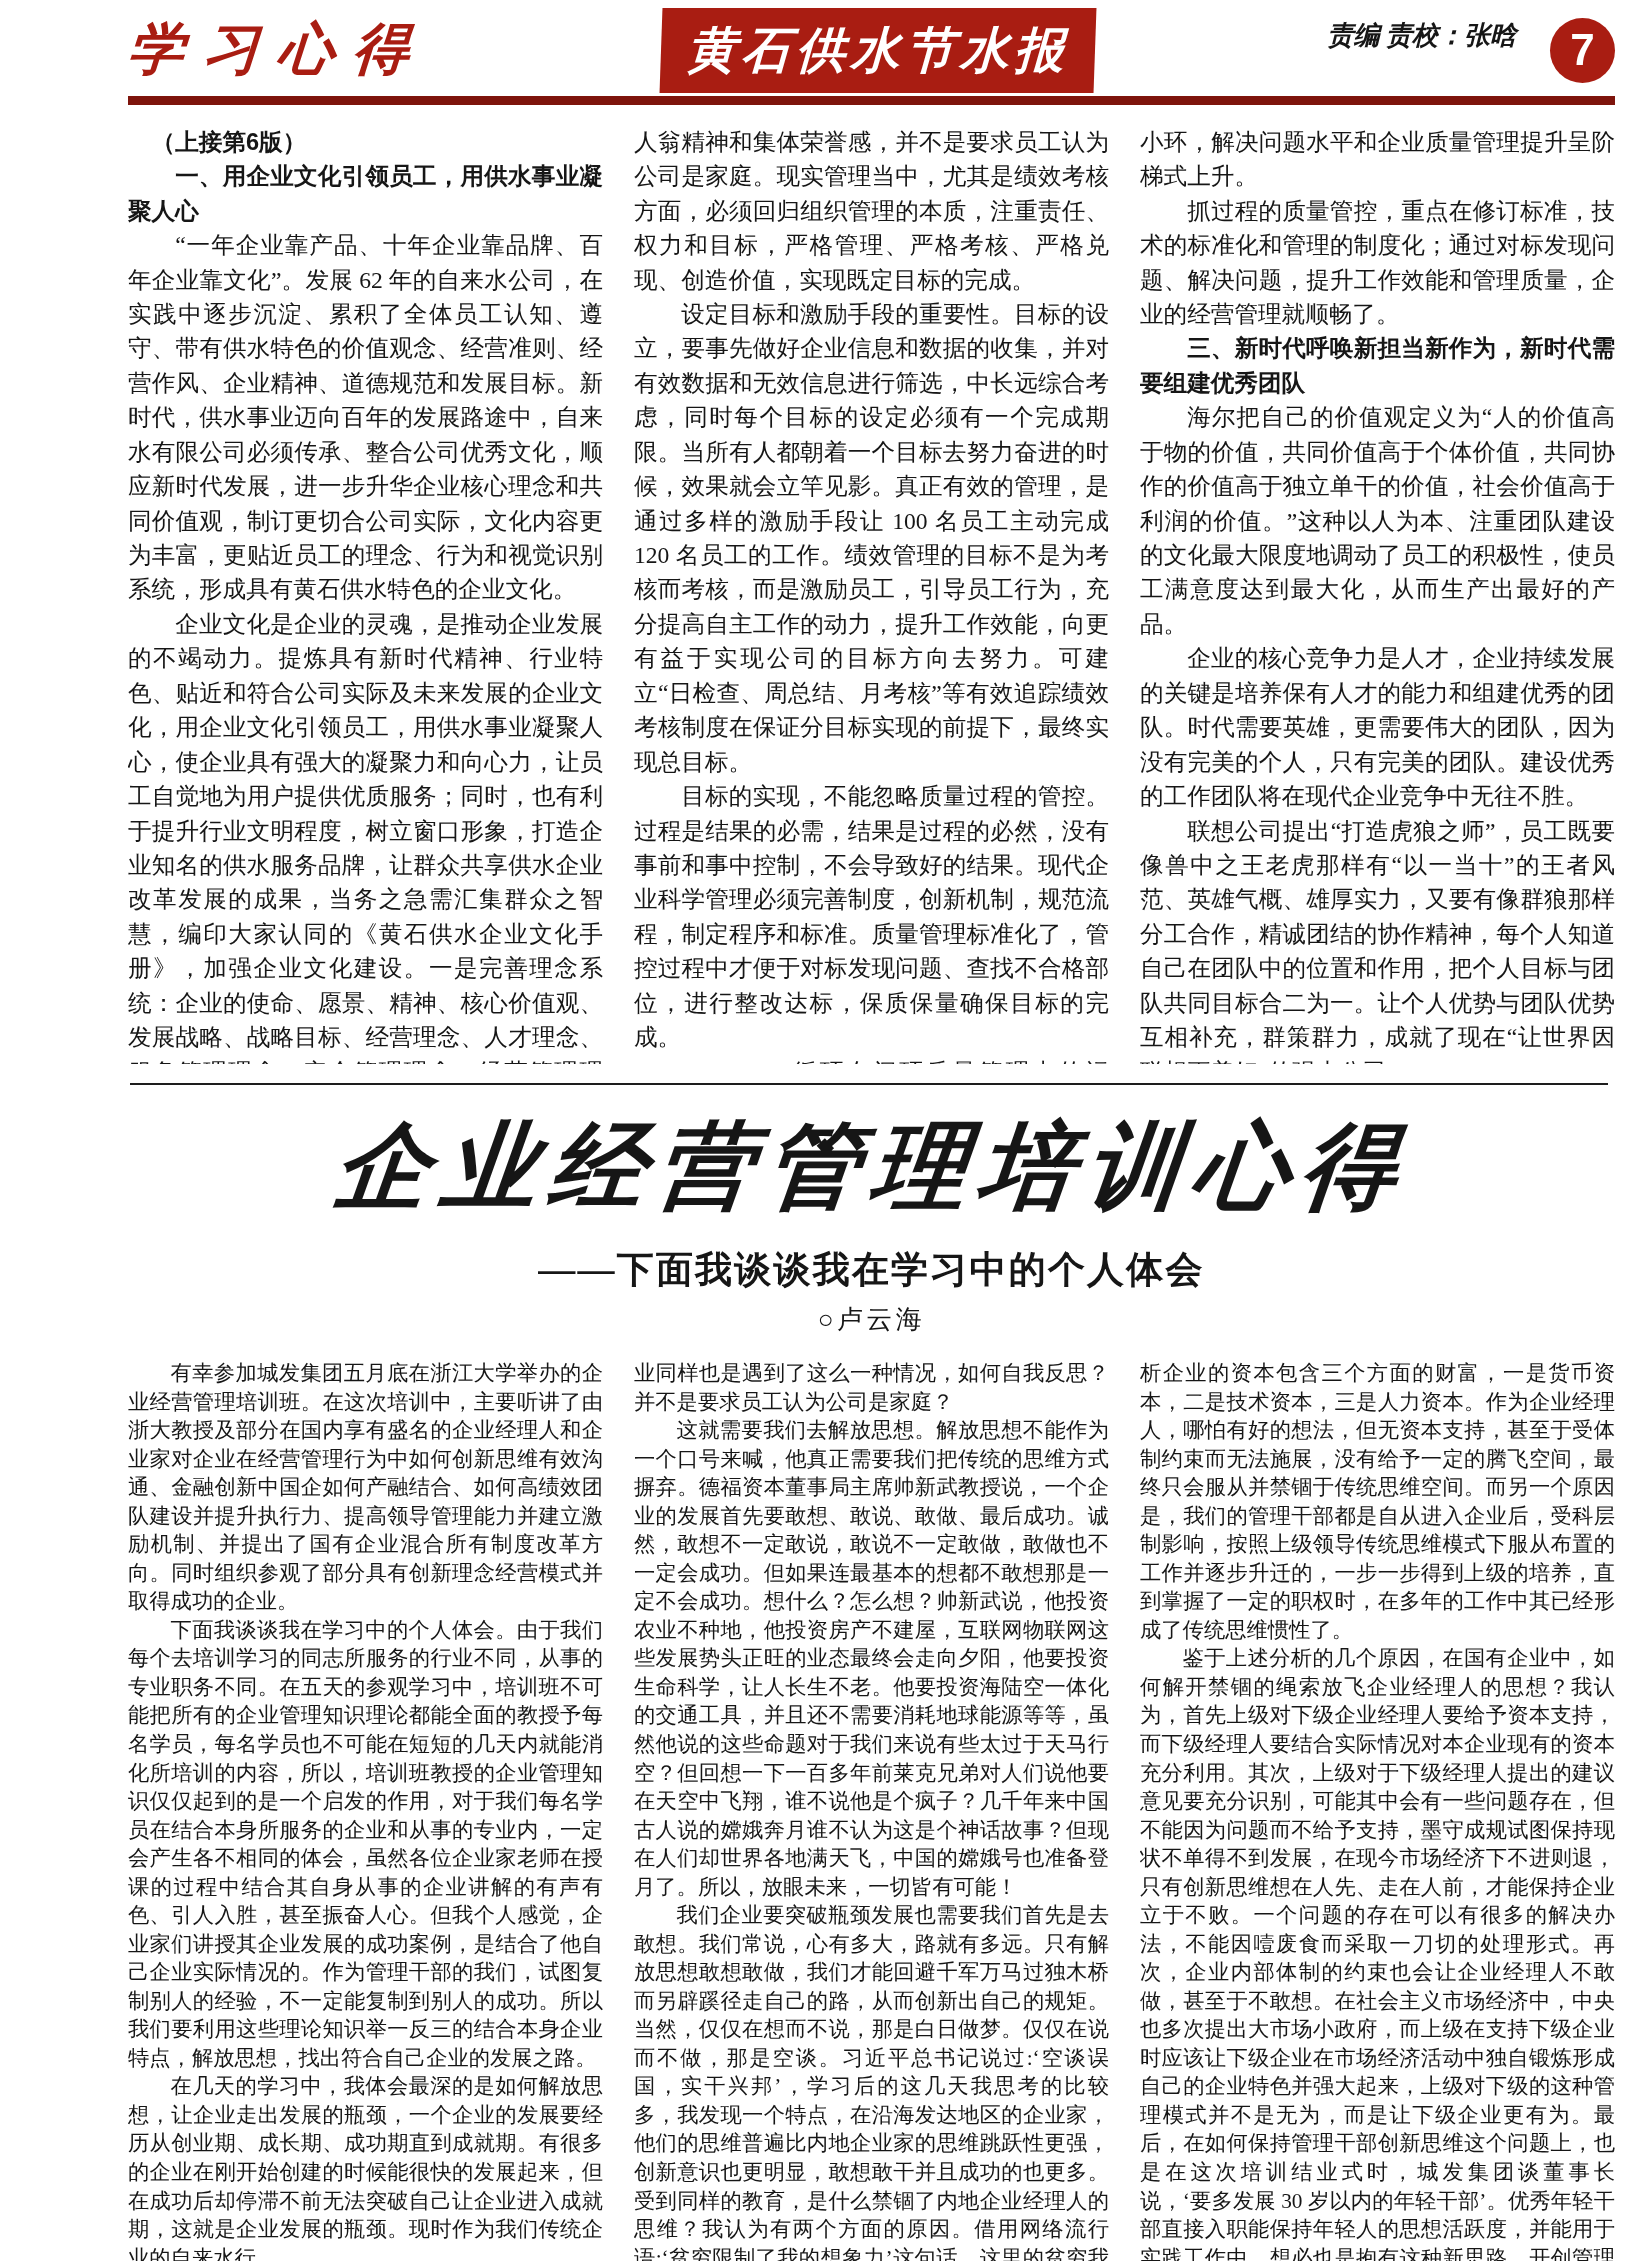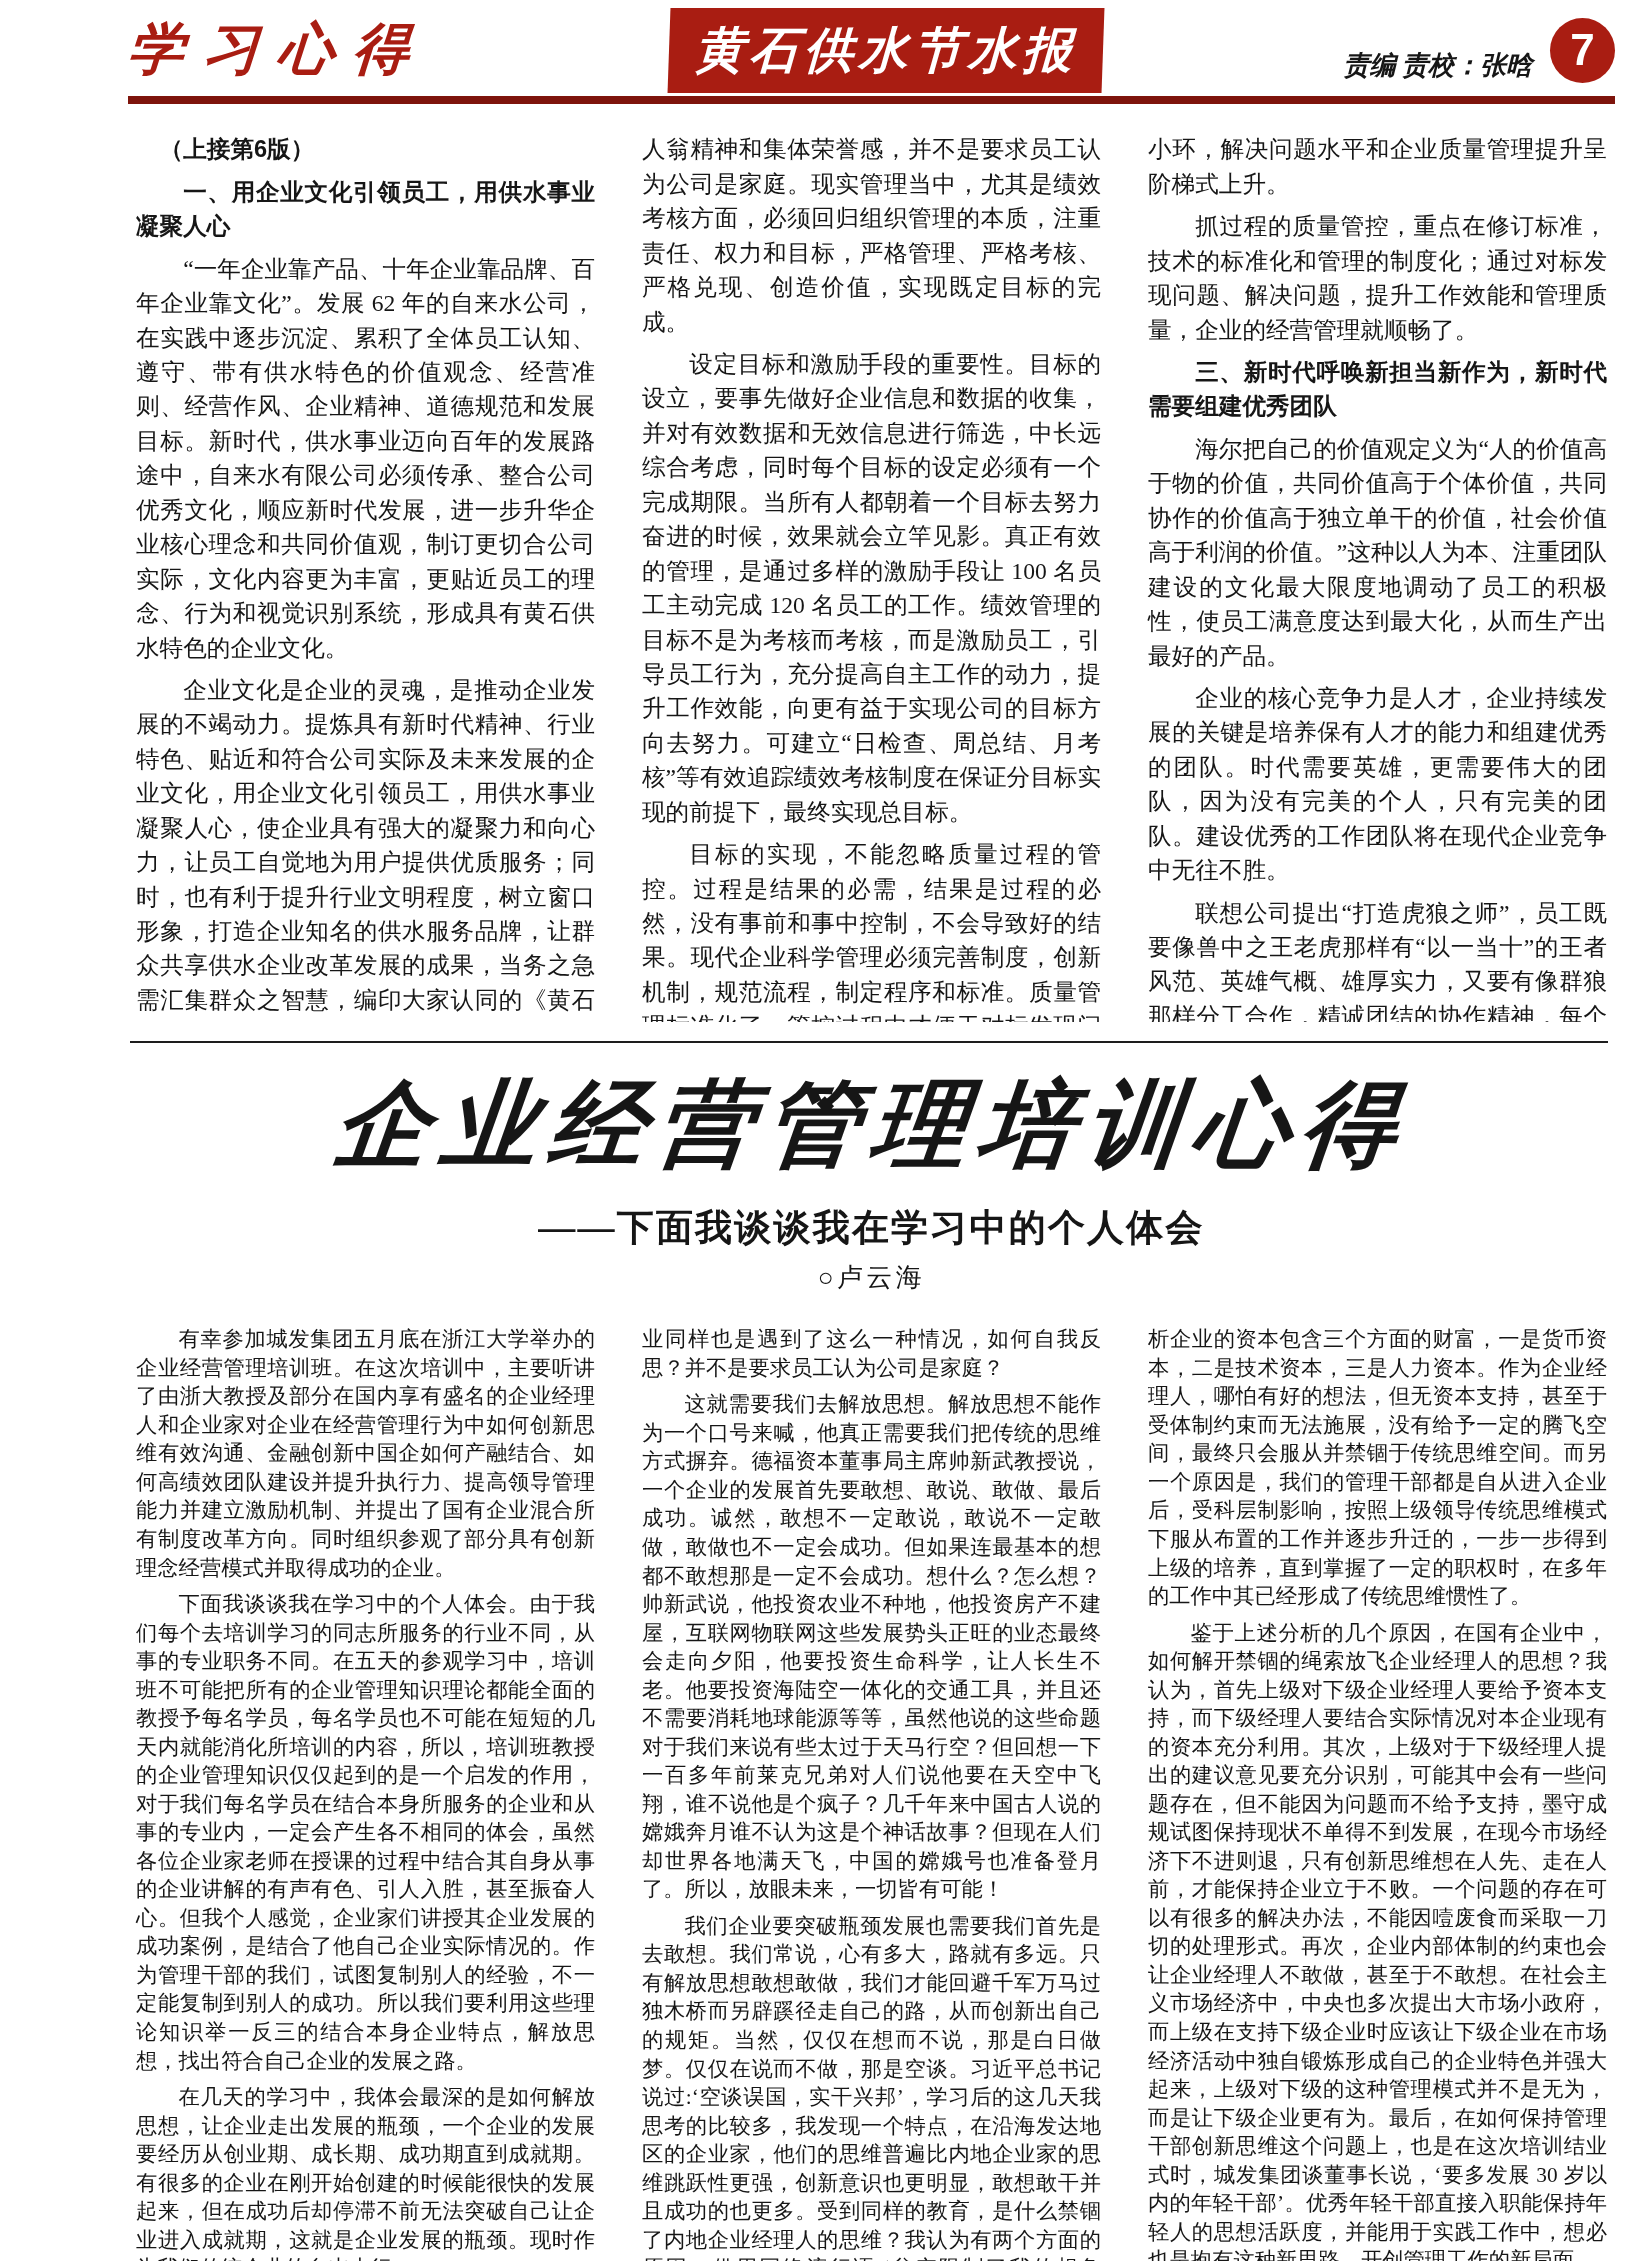--- a/index.html
+++ b/index.html
@@ -19,35 +19,35 @@
     letter-spacing:19px; font-style:italic; transform:skewX(-4deg);
     white-space:nowrap; flex:0 0 auto;
   }
   .hdr-spacer { flex:1 1 auto; }
   .masthead {
     background:var(--red); color:#ffffff; height:85px; padding:0 26px;
     display:flex; align-items:center; justify-content:center;
     font-size:49px; font-weight:bold; font-style:italic; letter-spacing:5.6px;
     white-space:nowrap; flex:0 0 auto; transform:skewX(-2deg);
   }
-  .hdr-right { display:flex; align-items:flex-end; gap:18px; flex:0 0 auto; }
+  .hdr-right { display:flex; align-items:flex-start; gap:34px; flex:0 0 auto; }
   .editor { font-size:26px; font-weight:bold; font-style:italic; white-space:nowrap; }
   .pagenum {
     width:65px; height:65px; border-radius:50%; background:var(--red);
     color:#fff; display:flex; align-items:center; justify-content:center;
     font-size:44px; font-weight:bold; font-family:"Liberation Sans",sans-serif;
   }
   .hdr-rule { height:9.5px; background:var(--rule); margin-top:2.8px; }
 
   
   .cols { display:flex; gap:31px; overflow:hidden; }
   .col { flex:1 1 0; text-align:justify; overflow:hidden; }
   .cols.top { margin-top:20px; height:980px; font-size:23.6px; line-height:1.46; }
   .cols.bottom { margin-top:22.5px; flex:1 1 auto; font-size:21.3px; line-height:1.34; }
-  .col p { margin:8px; text-indent:2em; }
+  .col p { margin:0; text-indent:2em; }
   .col p.flow { text-indent:0; }
   .col p.h { font-weight:bold; font-family:"Liberation Sans","DejaVu Sans",sans-serif; }
   .col p.cont { font-weight:bold; font-family:"Liberation Sans","DejaVu Sans",sans-serif; text-indent:1em; }
 
   .divider { height:2.8px; background:#1d1d1d; margin:19px 6.7px 0 2.2px; }
 
   
   .feature { text-align:center; margin-top:19px; }
   .f-title {
     font-size:95px; font-weight:bold; font-style:italic; letter-spacing:12.4px;

